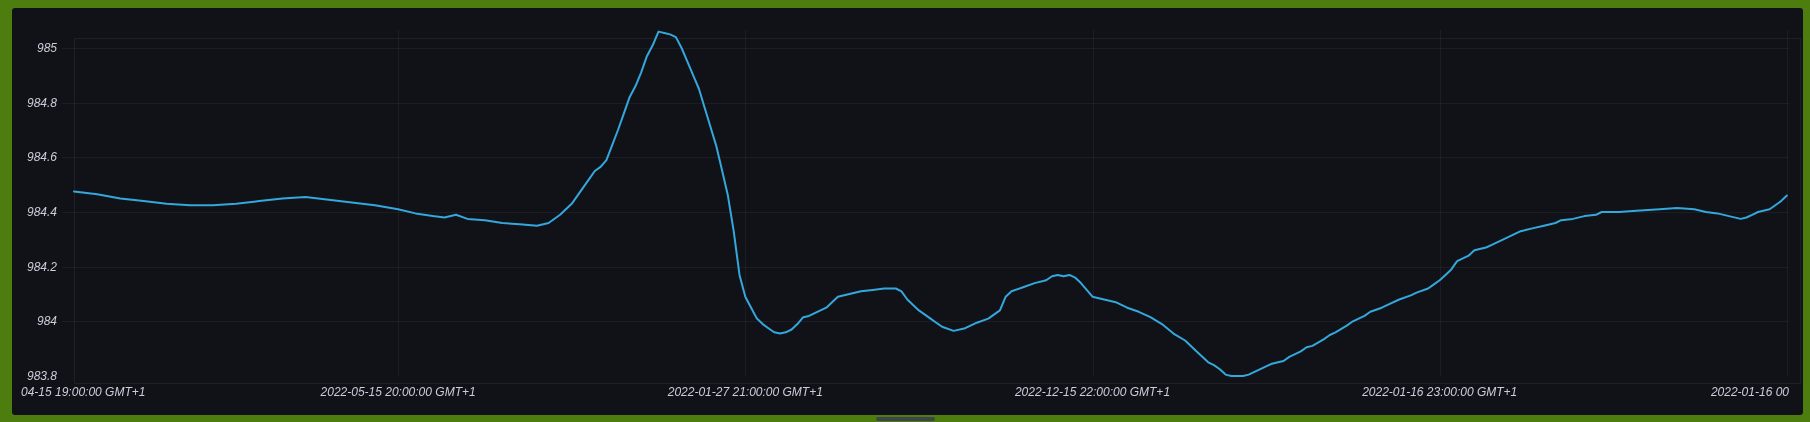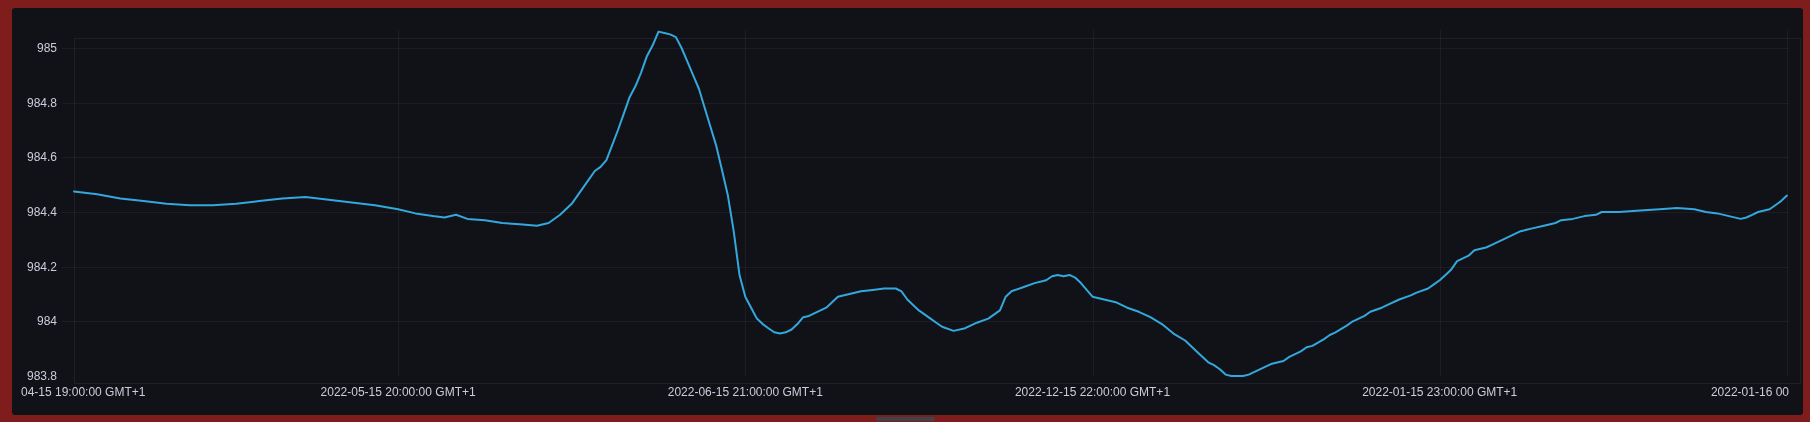--- a/index.html
+++ b/index.html
@@ -28,21 +28,21 @@
   }
   .series-svg { position:absolute; left:0; top:0; width:1810px; height:422px; overflow:hidden; }
   .scroll-thumb {
     position:absolute; left:876px; top:417px; width:59px; height:4px;
     background:#3f434d; border-radius:2px;
   }
 </style>
 </head>
 <body>
 
-<div class="page" style="background: #7f1d1d;">
+<div class="page" style="background: #4d7c0f; font-style: italic;">
   <div class="panel" style="background: rgb(17, 18, 23);">
     <div class="plot"></div>
   </div>
 
   <div id="grid-layer">
       <div class="gridline-h" style="top: 48px;"></div>
       <div class="gridline-h" style="top: 102.7px;"></div>
       <div class="gridline-h" style="top: 157.4px;"></div>
       <div class="gridline-h" style="top: 212px;"></div>
       <div class="gridline-h" style="top: 266.7px;"></div>
@@ -58,23 +58,23 @@
       <div class="y-tick-label" style="top: 102.7px; color: rgb(204, 204, 220);">984.8</div>
       <div class="y-tick-label" style="top: 157.4px; color: rgb(204, 204, 220);">984.6</div>
       <div class="y-tick-label" style="top: 212px; color: rgb(204, 204, 220);">984.4</div>
       <div class="y-tick-label" style="top: 266.7px; color: rgb(204, 204, 220);">984.2</div>
       <div class="y-tick-label" style="top: 321.3px; color: rgb(204, 204, 220);">984</div>
       <div class="y-tick-label" style="top: 376px; color: rgb(204, 204, 220);">983.8</div>
     </div>
   <div id="x-axis">
       <div class="x-tick-label" style="left: 21px; color: rgb(204, 204, 220);">04-15 19:00:00 GMT+1</div>
       <div class="x-tick-label" style="left: 398.1px; transform: translateX(-50%); color: rgb(204, 204, 220);">2022-05-15 20:00:00 GMT+1</div>
-      <div class="x-tick-label" style="left: 745.3px; transform: translateX(-50%); color: rgb(204, 204, 220);">2022-06-15 21:00:00 GMT+1</div>
+      <div class="x-tick-label" style="left: 745.3px; transform: translateX(-50%); color: rgb(204, 204, 220);">2022-01-27 21:00:00 GMT+1</div>
       <div class="x-tick-label" style="left: 1092.5px; transform: translateX(-50%); color: rgb(204, 204, 220);">2022-12-15 22:00:00 GMT+1</div>
-      <div class="x-tick-label" style="left: 1439.7px; transform: translateX(-50%); color: rgb(204, 204, 220);">2022-01-15 23:00:00 GMT+1</div>
+      <div class="x-tick-label" style="left: 1439.7px; transform: translateX(-50%); color: rgb(204, 204, 220);">2022-01-16 23:00:00 GMT+1</div>
       <div class="x-tick-label" style="right: 21px; text-align: center; color: rgb(204, 204, 220);">2022-01-16 00</div>
     </div>
 
   <svg class="series-svg">
     <polyline id="series-line" fill="none" stroke-width="2" stroke-linejoin="round" stroke-linecap="round" stroke="#34a7dc" points="74.0,191.5 97.2,194.3 120.3,198.4 143.5,201.1 166.6,203.8 189.8,205.2 212.9,205.2 236.1,203.8 259.2,201.1 282.4,198.4 305.5,197.0 328.7,199.7 351.8,202.5 374.9,205.2 398.1,209.3 415.5,213.4 432.8,216.1 444.4,217.5 456.0,214.8 467.5,218.9 484.9,220.2 502.3,223.0 519.6,224.3 537.0,225.7 548.6,223.0 560.1,214.8 571.7,203.8 583.3,187.4 589.1,179.2 594.8,171.0 600.6,166.9 606.4,160.1 612.2,145.1 618.0,130.0 623.8,113.6 629.6,97.2 635.4,86.3 641.1,72.6 646.9,56.2 652.7,45.3 658.5,31.6 664.3,33.0 670.1,34.4 675.9,37.1 681.6,48.0 687.4,61.7 693.2,75.4 699.0,89.0 704.8,108.2 710.6,127.3 716.4,146.4 722.2,171.0 727.9,195.6 733.7,231.2 739.5,274.9 745.3,296.7 751.1,307.7 756.9,318.6 762.7,324.1 768.4,328.2 774.2,332.3 780.0,333.6 785.8,332.3 791.6,329.5 797.4,324.1 803.2,317.2 809.0,315.9 814.7,313.1 826.3,307.7 837.9,296.7 849.5,294.0 861.0,291.3 872.6,289.9 884.2,288.5 895.8,288.5 901.5,291.3 907.3,299.5 918.9,310.4 930.5,318.6 936.3,322.7 942.1,326.8 953.6,330.9 965.2,328.2 976.8,322.7 988.3,318.6 999.9,310.4 1005.7,296.7 1011.5,291.3 1023.1,287.2 1034.6,283.1 1046.2,280.3 1052.0,276.2 1057.8,274.9 1063.6,276.2 1069.4,274.9 1075.1,277.6 1080.9,283.1 1086.7,289.9 1092.5,296.7 1104.1,299.5 1115.7,302.2 1127.2,307.7 1138.8,311.8 1150.4,317.2 1161.9,324.1 1173.5,333.6 1185.1,340.5 1196.7,351.4 1208.2,362.3 1214.0,365.1 1219.8,369.2 1225.6,374.6 1231.4,376.0 1243.0,376.0 1248.7,374.6 1254.5,371.9 1266.1,366.4 1271.9,363.7 1283.5,361.0 1289.3,356.9 1300.8,351.4 1306.6,347.3 1312.4,345.9 1324.0,339.1 1329.8,335.0 1335.5,332.3 1347.1,325.4 1352.9,321.3 1364.5,315.9 1370.3,311.8 1381.8,307.7 1387.6,304.9 1399.2,299.5 1410.8,295.4 1416.6,292.6 1428.1,288.5 1433.9,284.4 1439.7,280.3 1445.5,274.9 1451.3,269.4 1457.1,261.2 1468.6,255.7 1474.4,250.3 1486.0,247.5 1491.8,244.8 1503.4,239.3 1514.9,233.9 1520.7,231.2 1532.3,228.4 1543.9,225.7 1555.4,223.0 1561.2,220.2 1572.8,218.9 1584.4,216.1 1596.0,214.8 1601.7,212.0 1619.1,212.0 1636.5,210.7 1659.6,209.3 1677.0,207.9 1694.3,209.3 1705.9,212.0 1717.5,213.4 1729.0,216.1 1740.6,218.9 1746.4,217.5 1752.2,214.8 1758.0,212.0 1769.6,209.3 1775.3,205.2 1781.1,201.1 1786.9,195.6"></polyline>
   </svg>
 
   <div class="scroll-thumb" style="background: rgb(63, 67, 77);"></div>
 </div>
 

